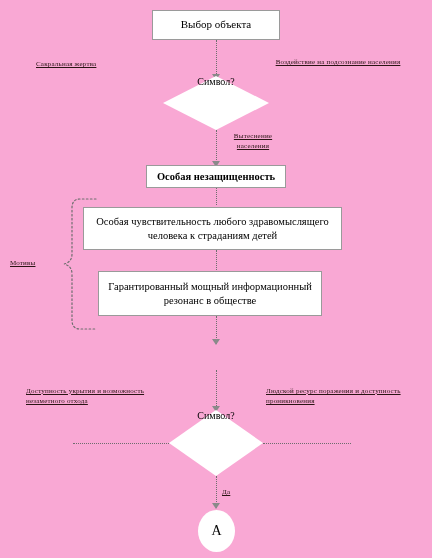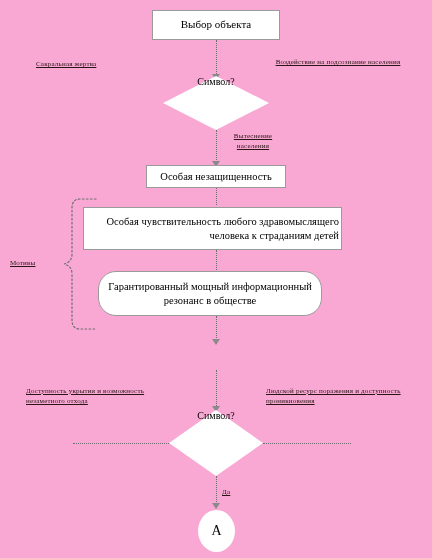--- a/index.html
+++ b/index.html
@@ -135,43 +135,43 @@
     </div>
   </div>
 
   <div class="v-line" style="left:216px; top:130px; height:36px;"></div>
   <div class="arrow-down" style="left:212px; top:161px;"></div>
 
   <div class="annot center" style="left:222px; top:131px; width:62px;">
     <span>Вытеснение населения</span>
   </div>
 
-  <div class="node-box" style="left:146px; top:165px; width:140px; height:23px; font-size:10.5px;">
+  <div class="node-box" style="left:146px; top:165px; width:140px; height:23px; font-size:10.5px;font-weight:bold;">
     <span>Особая незащищенность</span>
   </div>
 
   <div class="v-line" style="left:216px; top:188px; height:17px;"></div>
 
   <div class="brace" style="left:58px; top:196px; width:44px; height:136px;">
     <svg width="44" height="136" viewBox="0 0 44 136">
       <path d="M 38 3 L 22 3 Q 14 3 14 12 L 14 58 Q 14 66 6 68 Q 14 70 14 78 L 14 124 Q 14 133 22 133 L 38 133" fill="none" stroke="#6e6e6e" stroke-width="1.2" stroke-dasharray="1.6 2.4" stroke-linecap="round"></path>
     </svg>
   </div>
 
   <div class="annot" style="left:10px; top:258px; width:48px;">
     <span>Мотивы</span>
   </div>
 
-  <div class="node-box" style="left:83px; top:207px; width:259px; height:43px; font-size:10.5px; padding:0 2px;text-align:right;">
+  <div class="node-box" style="left:83px; top:207px; width:259px; height:43px; font-size:10.5px; padding:0 2px;">
     <span>Особая чувствительность любого здравомыслящего человека к страданиям детей</span>
   </div>
 
   <div class="v-line" style="left:216px; top:250px; height:22px;"></div>
 
-  <div class="node-box" style="left:98px; top:271px; width:224px; height:45px; font-size:10.5px; padding:0 6px;border-radius:18px;">
+  <div class="node-box" style="left:98px; top:271px; width:224px; height:45px; font-size:10.5px; padding:0 6px;">
     <span>Гарантированный мощный информационный резонанс в обществе</span>
   </div>
 
   <div class="v-line" style="left:216px; top:316px; height:28px;"></div>
   <div class="arrow-down" style="left:212px; top:339px;"></div>
 
 
   <div class="v-line" style="left:216px; top:370px; height:42px;"></div>
   <div class="arrow-down" style="left:212px; top:406px;"></div>
 

